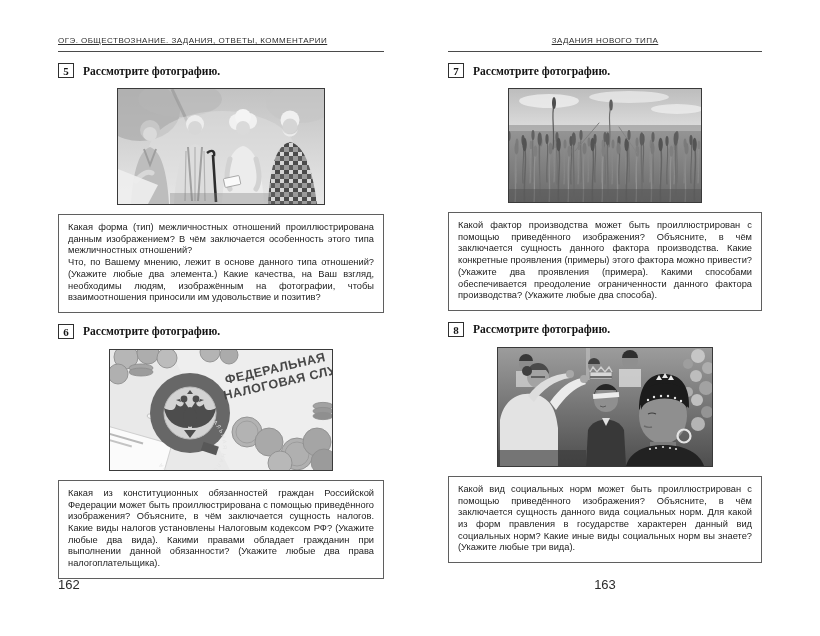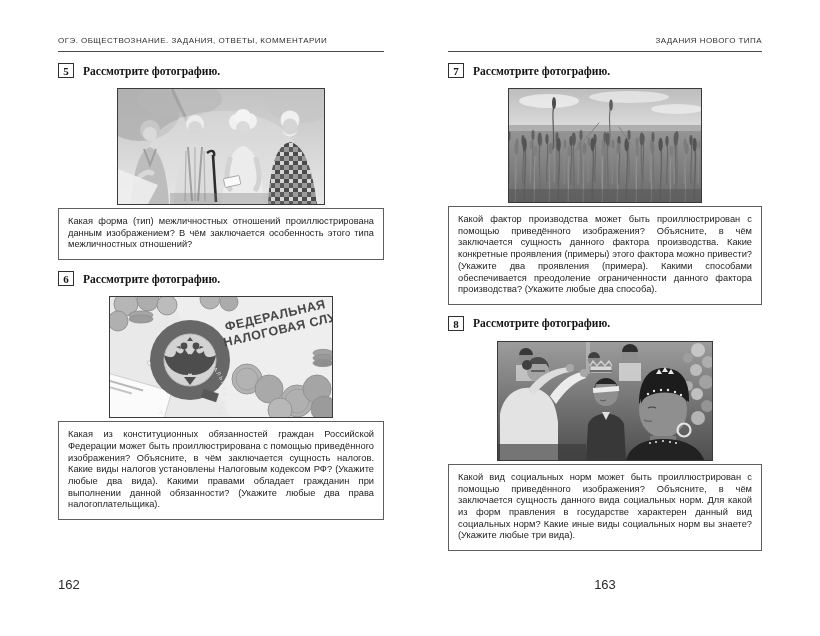--- a/index.html
+++ b/index.html
@@ -5,38 +5,38 @@
   * { margin:0; padding:0; box-sizing:border-box; }
   html,body { width:820px; height:636px; background:#ffffff; overflow:hidden; }
   body { position:relative; font-family:"Liberation Sans", sans-serif; color:#1c1c1c; }
 
   .page { position:absolute; top:36px; }
   .page-left  { left:58px;  width:326px; }
   .page-right { left:448px; width:314px; }
 
   .running-header {
     font-size:8px; letter-spacing:.45px; color:#2e2e2e;
-    padding-bottom:6px; border-bottom:1px solid #4a4a4a; white-space:nowrap;
-  }
-  .page-right .running-header { text-align:right; }
+    padding-bottom:6px; border-bottom:1px solid #4a4a4a; white-space:nowrap;text-decoration:underline;
+  }
+  .page-right .running-header { text-align:center; }
 
   .task-head {
     display:flex; align-items:center; gap:9px; margin-top:11px;
     font-family:"Liberation Serif", serif; font-weight:bold; font-size:11.5px; color:#141414;
   }
   .task-num {
     display:inline-block; min-width:16px; height:15px; line-height:14px;
     border:1px solid #2f2f2f; text-align:center; font-size:11px; padding:0 2px;
     background:#fff;
   }
   .photo-frame {
     display:block; margin:10px auto 0; border:1px solid #3a3a3a; line-height:0; background:#dcdcdc;
   }
   .qbox {
-    margin-top:3px; border:1px solid #5f5f5f; padding:7px 9px 8px 9px;
+    margin-top:9px; border:1px solid #5f5f5f; padding:7px 9px 8px 9px;
     font-size:9.3px; line-height:11.7px; text-align:justify; color:#222222;
   }
   .qbox p { margin:0; }
 
   .pagenum { position:absolute; top:577px; font-size:13px; color:#2a2a2a; }
   .pagenum-left  { left:58px; }
   .pagenum-right { left:448px; width:314px; text-align:center; }
 
   svg { display:block; }
 </style>
@@ -101,20 +101,21 @@
         <path d="M164,40 C166,47 178,47 180,40 C178,50 166,50 164,40 Z" fill="#ececec"></path>
         <path d="M150,115 C152,78 158,56 172,53 C186,56 194,78 199,115 Z" fill="url(#plaid)"></path>
 
         <rect x="52" y="104" width="100" height="11" fill="#7d7d7d" opacity=".35"></rect>
         <path d="M0,80 L40,96 L30,115 L0,115 Z" fill="#eeeeee" opacity=".9"></path>
       </svg>
     </span>
 
     <div class="qbox">
       <p>Какая форма (тип) межличностных отношений проиллюстрирована данным изображением? В чём заключается особенность этого типа межличностных отношений?</p>
+      <p>Что, по Вашему мнению, лежит в основе данного типа отношений? (Укажите любые два элемента.) Какие качества, на Ваш взгляд, необходимы людям, изображённым на фотографии, чтобы взаимоотношения приносили им удовольствие и позитив?</p>
     </div>
   </div>
 
   <div class="task">
     <div class="task-head">
       <span class="task-num">6</span>
       <span>Рассмотрите фотографию.</span>
     </div>
 
     <span class="photo-frame" style="width:224px;">

